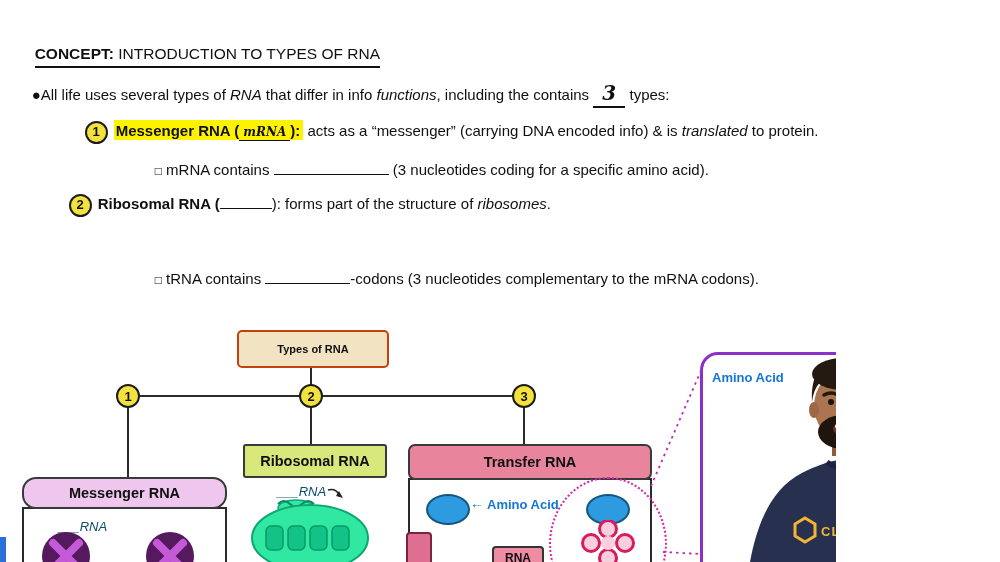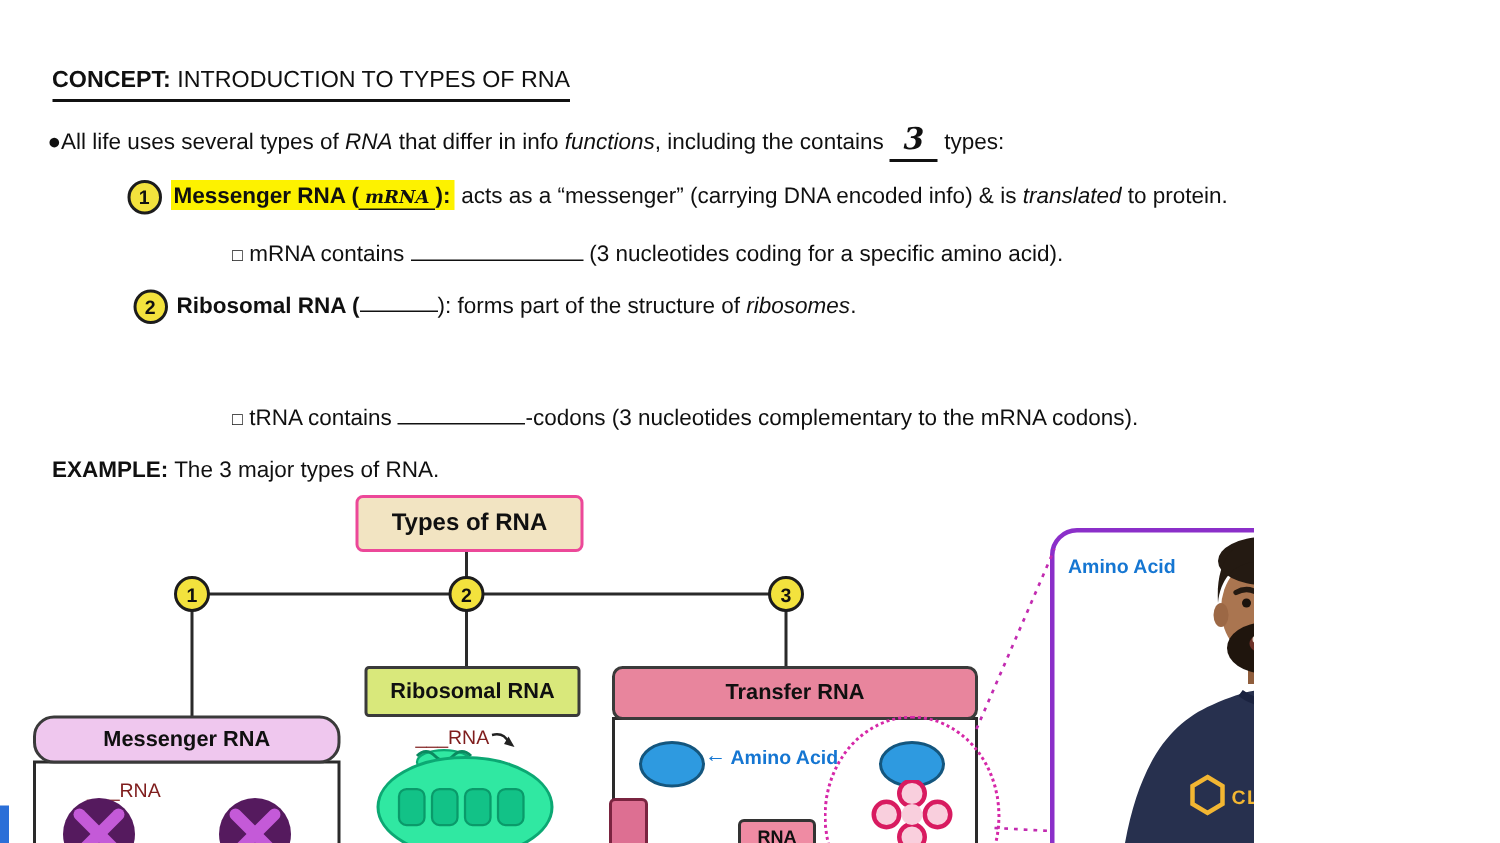--- a/index.html
+++ b/index.html
@@ -30,34 +30,34 @@
   
   .dline{position:absolute; background:#2a2a2a; z-index:0;}
   .dcircle{
     position:absolute; width:20px; height:20px; border-radius:50%;
     background:#f3e23d; border:2px solid #1c1c1c; z-index:3;
     display:flex; align-items:center; justify-content:center;
     font-weight:bold; font-size:13px;
   }
   .root-box{
     position:absolute; left:237px; top:330px; width:148px; height:34px;
-    background:#f2e4c2; border:2px solid #ec4899; border-radius:5px;
+    background:#f2e4c2; border:2px solid #c2410c; border-radius:5px;
     display:flex; align-items:center; justify-content:center;
-    font-weight:bold; font-size:16px; z-index:2;
+    font-weight:bold; font-size:11px; z-index:2;
   }
   .hdr{
     position:absolute; display:flex; align-items:center; justify-content:center;
     font-weight:bold; font-size:14.5px; border:2px solid #3a3a3a; z-index:2;
   }
   .messenger-hdr{left:22px; top:477px; width:201px; height:28px; background:#efc7ee; border-radius:14px;}
   .messenger-body{position:absolute; left:22px; top:507px; width:201px; height:60px; background:#fff; border:2px solid #2a2a2a; z-index:1;}
   .ribosomal-hdr{left:243px; top:444px; width:140px; height:30px; background:#d9e87b; border-radius:3px;}
   .transfer-hdr{left:408px; top:444px; width:240px; height:32px; background:#e8859d; border-radius:7px;}
   .transfer-body{position:absolute; left:408px; top:478px; width:240px; height:90px; background:#fff; border:2px solid #2a2a2a; z-index:1;}
-  .d-label{position:absolute; font-size:13px; color:#7f1d1d; z-index:2; white-space:pre;}
+  .d-label{position:absolute; font-size:13px; color:#0c4a6e; z-index:2; white-space:pre;font-style:italic;}
   .oval{position:absolute; width:40px; height:27px; border-radius:50%; background:#2e9ae0; border:2px solid #14567e;}
   .blue-label{position:absolute; font-size:13px; font-weight:bold; color:#1576d2; white-space:pre;}
   .arrow-char{position:absolute; font-size:14px; font-weight:bold; color:#1576d2;}
   .pink-corner{position:absolute; left:-4px; top:52px; width:22px; height:34px; background:#dd6f92; border:2px solid #7a2440; border-radius:4px;}
   .rna-tag{
     position:absolute; left:82px; top:66px; width:48px; height:20px;
     background:#ef8ba3; border:2px solid #333; border-radius:4px;
     font-weight:bold; font-size:12px; display:flex; align-items:center; justify-content:center;
   }
   .zoom-ellipse{
@@ -92,32 +92,29 @@
   </div>
 
   <div class="row" style="left:68px; top:98px;">
     <span class="badge">1</span><span class="hl"><span class="b">Messenger RNA (</span><span class="hand answer-mrna">mRNA</span><span class="b">):</span></span><span> acts as a “messenger” (carrying DNA encoded info) &amp; is </span><span class="i">translated</span><span> to protein.</span>
   </div>
 
   <div class="row" style="left:138px; top:137px;">
     <span class="marker">□</span><span> mRNA contains </span><span class="blank w115"></span><span> (3 nucleotides coding for a specific amino acid).</span>
   </div>
 
-  <div class="row" style="left:72px; top:171px;">
+  <div class="row" style="left:52px; top:171px;">
     <span class="badge">2</span><span class="b">Ribosomal RNA</span><span class="b"> (</span><span class="blank w52"></span><span>): forms part of the structure of </span><span class="i">ribosomes</span><span>.</span>
   </div>
 
 
   <div class="row" style="left:138px; top:246px;">
     <span class="marker">□</span><span> tRNA contains </span><span class="blank w85"></span><span>-codons (3 nucleotides complementary to the mRNA codons).</span>
   </div>
 
-  <div class="row" style="left:18px; top:281px;">
-    <span class="b">EXAMPLE:</span><span> The 3 major types of RNA.</span>
-  </div>
 
   <div class="dline" style="left:310px; top:364px; width:2px; height:31px;"></div>
   <div class="dline" style="left:128px; top:395px; width:397px; height:2px;"></div>
   <div class="dline" style="left:127px; top:396px; width:2px; height:82px;"></div>
   <div class="dline" style="left:310px; top:396px; width:2px; height:48px;"></div>
   <div class="dline" style="left:523px; top:396px; width:2px; height:48px;"></div>
 
   <div class="root-box">Types of RNA</div>
 
   <div class="dcircle" style="left:116px; top:384px;">1</div>

